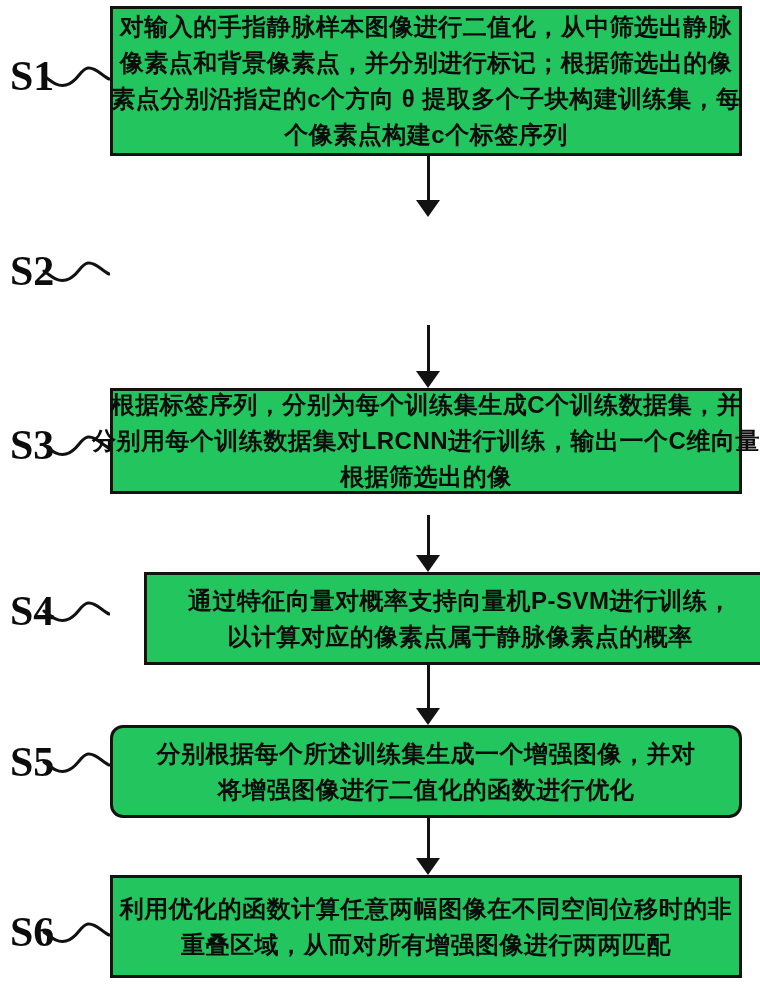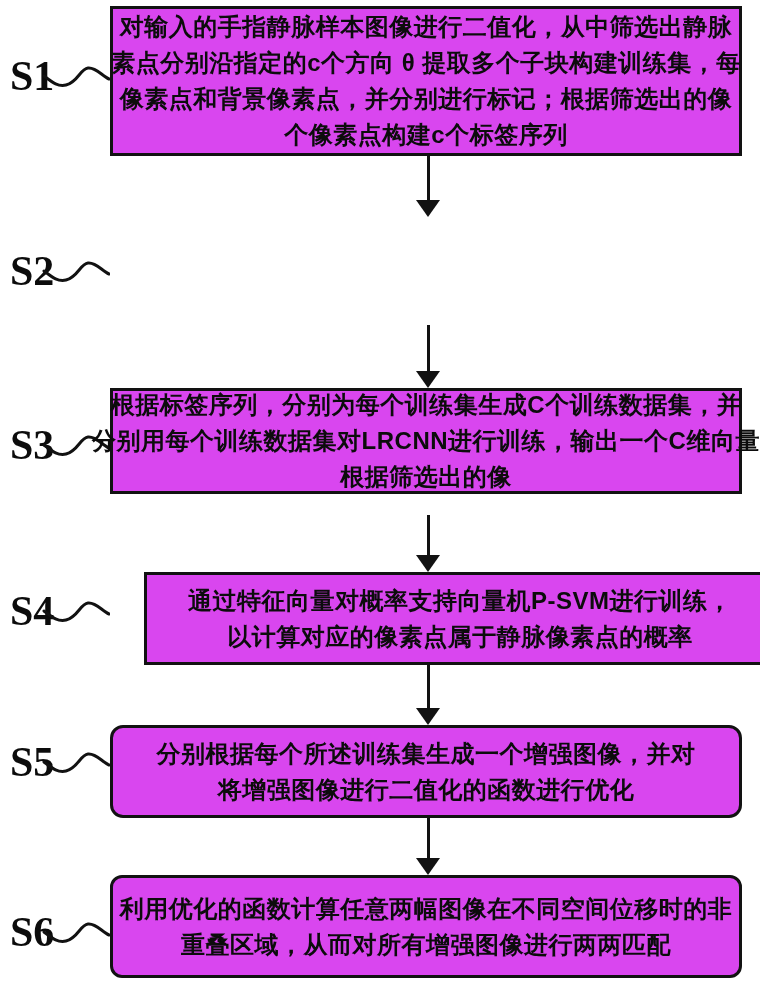--- a/index.html
+++ b/index.html
@@ -10,21 +10,21 @@
     background: #ffffff;
     font-family: "Liberation Sans", sans-serif;
     overflow: hidden;
   }
   .step-box {
     position: absolute;
     left: 110px;
     width: 632px;
     box-sizing: border-box;
     border: 3px solid #121212;
-    background: #d946ef;
+    background: #22c55e;
     display: flex;
     flex-direction: column;
     justify-content: center;
     align-items: center;
     text-align: center;
     color: #0c0c0c;
     font-weight: 700;
     font-size: 24px;
     line-height: 36px;
     letter-spacing: 0.5px;
@@ -52,22 +52,22 @@
 <body>
 
 <div class="canvas">
 
   <span class="step-label" style="left:10px; top:55px;">S1</span>
   <svg class="squiggle" style="left:42px; top:63px;" width="68" height="28" viewBox="0 0 68 28">
     <path d="M2,13 C10,19 16,24 24,22 C36,19 38,6 46,5 C54,4 60,13 67,16" fill="none" stroke="#121212" stroke-width="3" stroke-linecap="round"></path>
   </svg>
   <div class="step-box" style="top:6px; height:150px;">
     <div class="line">对输入的手指静脉样本图像进行二值化，从中筛选出静脉</div>
+    <div class="line">像素点和背景像素点，并分别进行标记；根据筛选出的像</div>
     <div class="line">素点分别沿指定的c个方向 θ 提取多个子块构建训练集，每</div>
-    <div class="line">像素点和背景像素点，并分别进行标记；根据筛选出的像</div>
     <div class="line">个像素点构建c个标签序列</div>
   </div>
 
   <div class="arrow" style="left:416px; top:156px;">
     <div class="stem" style="height:44px;"></div>
     <div class="head"></div>
   </div>
 
   <span class="step-label" style="left:10px; top:250px;">S2</span>
   <svg class="squiggle" style="left:42px; top:258px;" width="68" height="28" viewBox="0 0 68 28">
@@ -119,18 +119,18 @@
 
   <div class="arrow" style="left:416px; top:818px;">
     <div class="stem" style="height:40px;"></div>
     <div class="head"></div>
   </div>
 
   <span class="step-label" style="left:10px; top:911px;">S6</span>
   <svg class="squiggle" style="left:42px; top:919px;" width="68" height="28" viewBox="0 0 68 28">
     <path d="M2,13 C10,19 16,24 24,22 C36,19 38,6 46,5 C54,4 60,13 67,16" fill="none" stroke="#121212" stroke-width="3" stroke-linecap="round"></path>
   </svg>
-  <div class="step-box" style="top:875px; height:103px;border-radius:12px;">
+  <div class="step-box" style="top:875px; height:103px;">
     <div class="line">利用优化的函数计算任意两幅图像在不同空间位移时的非</div>
     <div class="line">重叠区域，从而对所有增强图像进行两两匹配</div>
   </div>
 
 </div>
 
 </body></html>

